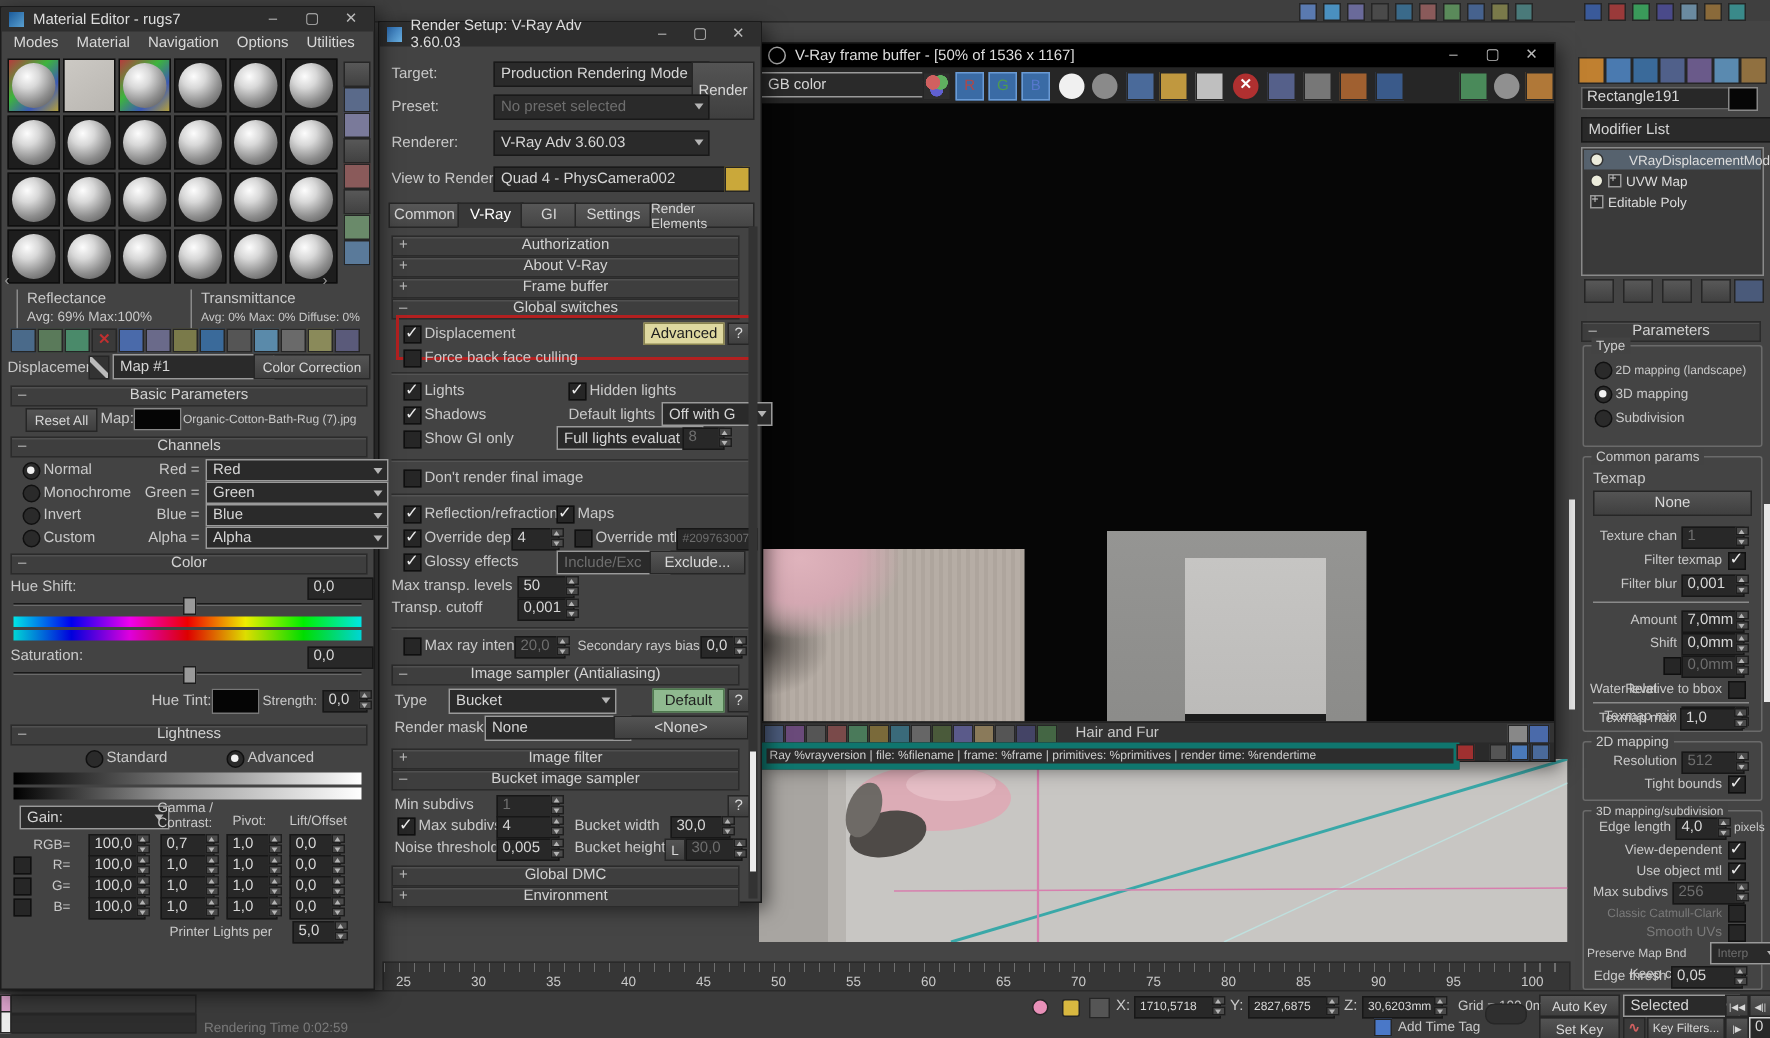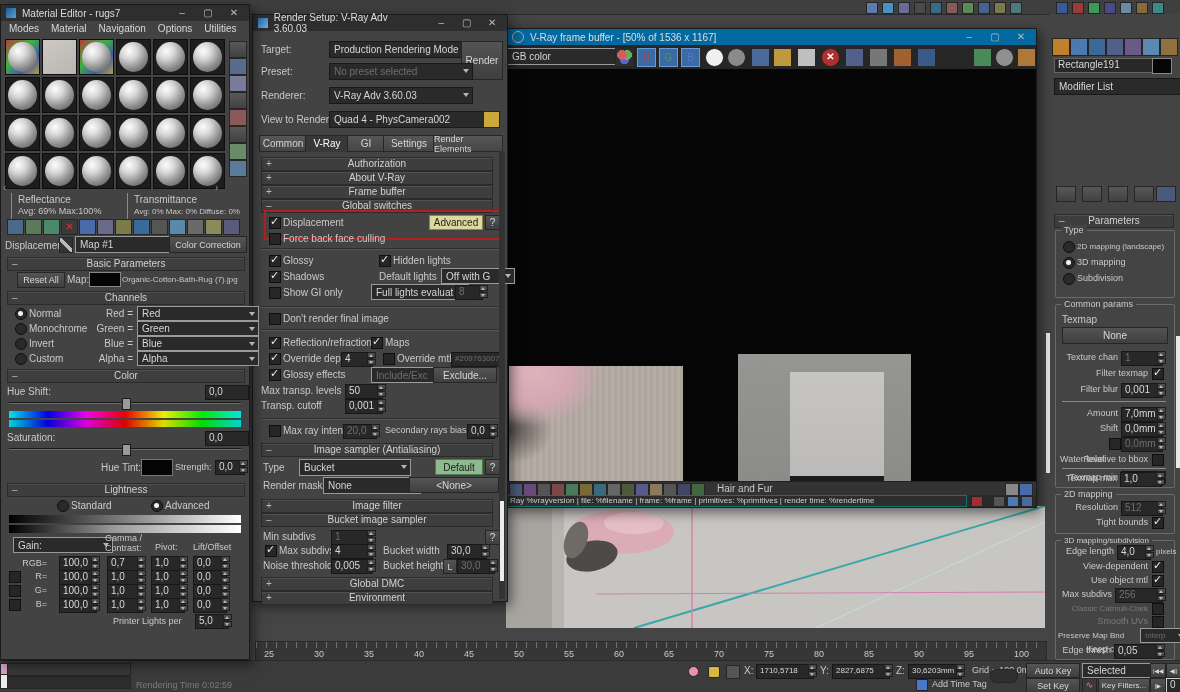--- a/index.html
+++ b/index.html
@@ -175,20 +175,35 @@
   <b class="ic" style="left:74px;top:24px;width:16px;height:16px;background:#6a5a8a"></b>
   <b class="ic" style="left:92px;top:24px;width:16px;height:16px;background:#5a8ab0"></b>
   <b class="ic" style="left:110px;top:24px;width:16px;height:16px;background:#907040"></b>
 
   <div class="fld" style="left:4px;top:44px;width:92px;border-color:#666">Rectangle191</div>
   <b class="ic" style="left:102px;top:44px;width:18px;height:14px;background:#060606;border-color:#888"></b>
   <div class="dd" style="left:4px;top:64px;width:118px">
       <span>Modifier List</span>
     </div>
 
+  <div class="abs" style="left:4px;top:84px;width:120px;height:84px;background:#3a3a3a;border:1px solid #8a8a8a">
+    <div class="stackrow" style="top:1px;background:#56626e">
+      <span class="bulb"></span>
+      <span style="margin-left:14px">VRayDisplacementMod</span>
+    </div>
+    <div class="stackrow" style="top:15px">
+      <span class="bulb"></span>
+      <span class="pbox"></span>
+      <span>UVW Map</span>
+    </div>
+    <div class="stackrow" style="top:29px">
+      <span class="pbox"></span>
+      <span>Editable Poly</span>
+    </div>
+  </div>
 
   <b class="ic" style="left:6px;top:172px;width:18px;height:14px"></b>
   <b class="ic" style="left:32px;top:172px;width:18px;height:14px"></b>
   <b class="ic" style="left:58px;top:172px;width:18px;height:14px"></b>
   <b class="ic" style="left:84px;top:172px;width:18px;height:14px"></b>
   <b class="ic" style="left:106px;top:172px;width:18px;height:14px;background:#4a5a7a"></b>
 
   <div class="roll minus" style="left:4px;top:200px;width:118px"><span>Parameters</span></div>
 
   <div class="grp" style="left:5px;top:216px;width:118px;height:66px">
@@ -301,21 +316,21 @@
   <span class="lbl rt" style="left:5px;top:630px;width:56px;font-size:9px">Edge thresh</span>
   <div class="fld" style="left:64px;top:630px;width:40px">0,05</div>
   <b class="spin" style="left:106px;top:630px">
       <b></b>
       <b></b>
     </b>
 </div>
 <div class="abs" style="left:1176px;top:336px;width:4px;height:132px;background:#e8e8e8;z-index:2"></div>
 
 <div class="win" style="left:506px;top:28px;width:529px;height:478px;background:#262626;z-index:5">
-  <div class="tbar" style="background:#0369a1">
+  <div class="tbar" style="background:#000000">
     <b style="width:10px;height:10px;border:1px solid #aaa;border-radius:50%;position:relative"></b>
     <span>V-Ray frame buffer - [50% of 1536 x 1167]</span>
     <span class="sp"></span>
     <span class="wb">–</span>
     <span class="wb">▢</span>
     <span class="wb">✕</span>
   </div>
   <div class="abs" style="left:0;top:16px;width:529px;height:24px;background:#262626;border-bottom:1px solid #151515">
     <div class="dd lt" style="left:0px;top:3px;width:100px">
         <span>GB color</span>
@@ -361,21 +376,21 @@
     <b class="ic" style="left:128px;top:1px;width:12px;height:11px;background:#5a5a8a"></b>
     <b class="ic" style="left:142px;top:1px;width:12px;height:11px;background:#8a7a5a"></b>
     <b class="ic" style="left:156px;top:1px;width:12px;height:11px;background:#555"></b>
     <b class="ic" style="left:170px;top:1px;width:12px;height:11px;background:#446"></b>
     <b class="ic" style="left:184px;top:1px;width:12px;height:11px;background:#464"></b>
     <span class="lbl" style="left:210px;top:0px">Hair and Fur</span>
     <b class="ic" style="left:498px;top:1px;width:12px;height:11px;background:#888"></b>
     <b class="ic" style="left:512px;top:1px;width:12px;height:11px;background:#4a6aaa"></b>
   </div>
   <div class="abs" style="left:0;top:466px;width:529px;height:12px;background:#2a2a2a">
-    <div class="abs" style="left:0;top:0;width:458px;height:10px;border:1px solid #0f766e;background:#2d2d2d;overflow:hidden">
+    <div class="abs" style="left:0;top:0;width:458px;height:10px;border:4px solid #0f766e;background:#2d2d2d;overflow:hidden">
       <span style="font-size:8px;color:#cfcfcf;white-space:nowrap;line-height:10px;padding-left:2px;display:block">Ray %vrayversion | file: %filename | frame: %frame | primitives: %primitives | render time: %rendertime</span>
     </div>
     <b class="ic" style="left:464px;top:1px;width:10px;height:9px;background:#a03030"></b>
     <b class="ic" style="left:486px;top:1px;width:10px;height:9px;background:#555"></b>
     <b class="ic" style="left:500px;top:1px;width:10px;height:9px;background:#4a7aba"></b>
     <b class="ic" style="left:514px;top:1px;width:10px;height:9px;background:#4a6a9a"></b>
   </div>
 </div>
 
 <div class="win" style="left:252px;top:14px;width:254px;height:586px;z-index:6">
@@ -430,21 +445,21 @@
   <span class="cb on" style="left:16px;top:202px"></span>
   <span class="lbl" style="left:30px;top:201px">Displacement</span>
   <div class="btn" style="left:176px;top:200px;width:52px;height:13px;background:#ded8a0;color:#1d1d1d;border-color:#8a8450">Advanced</div>
   <div class="btn" style="left:232px;top:200px;width:13px;height:13px">?</div>
   <div class="abs" style="left:11px;top:195px;width:234px;height:26px;border:2px solid #b32020"></div>
   <span class="cb" style="left:16px;top:218px"></span>
   <span class="lbl" style="left:30px;top:217px">Force back face culling</span>
   <div class="hr" style="left:8px;top:233px;width:238px"></div>
 
   <span class="cb on" style="left:16px;top:240px"></span>
-  <span class="lbl" style="left:30px;top:239px">Glossy</span>
+  <span class="lbl" style="left:30px;top:239px">Lights</span>
   <span class="cb on" style="left:126px;top:240px"></span>
   <span class="lbl" style="left:140px;top:239px">Hidden lights</span>
   <span class="cb on" style="left:16px;top:256px"></span>
   <span class="lbl" style="left:30px;top:255px">Shadows</span>
   <span class="lbl" style="left:126px;top:255px">Default lights</span>
   <div class="dd lt" style="left:188px;top:253px;width:56px;height:14px">
       <span>Off with G</span>
     </div>
   <span class="cb" style="left:16px;top:272px"></span>
   <span class="lbl" style="left:30px;top:271px">Show GI only</span>

